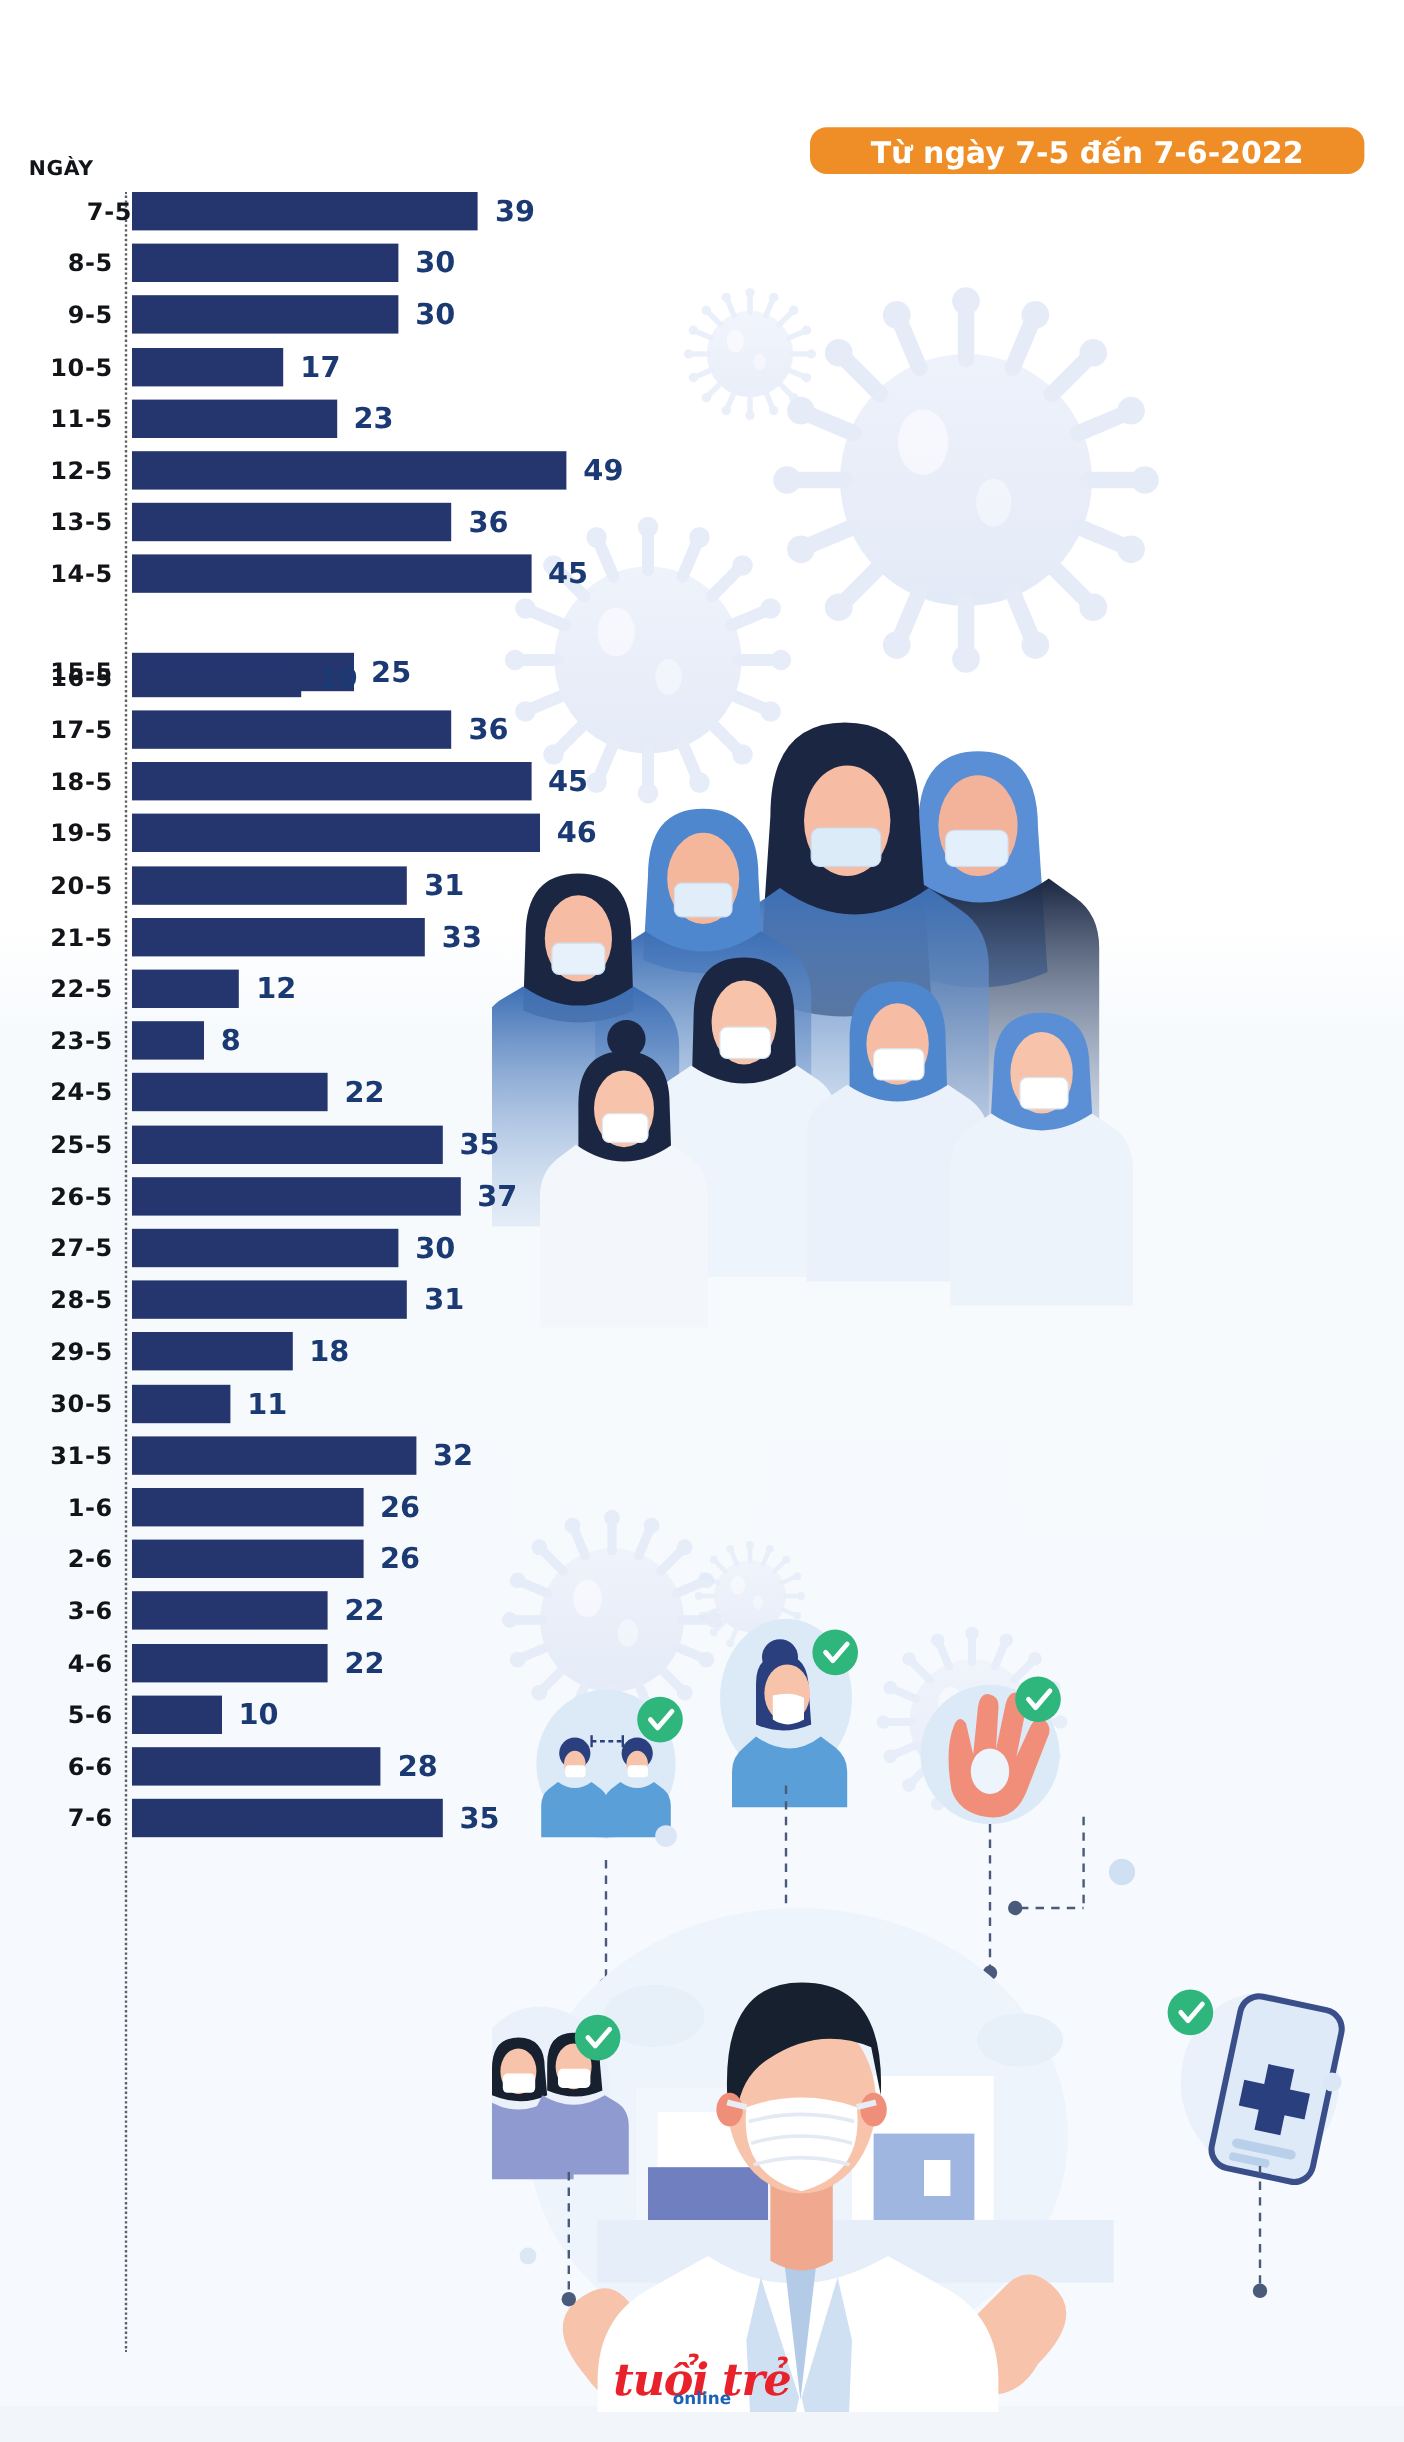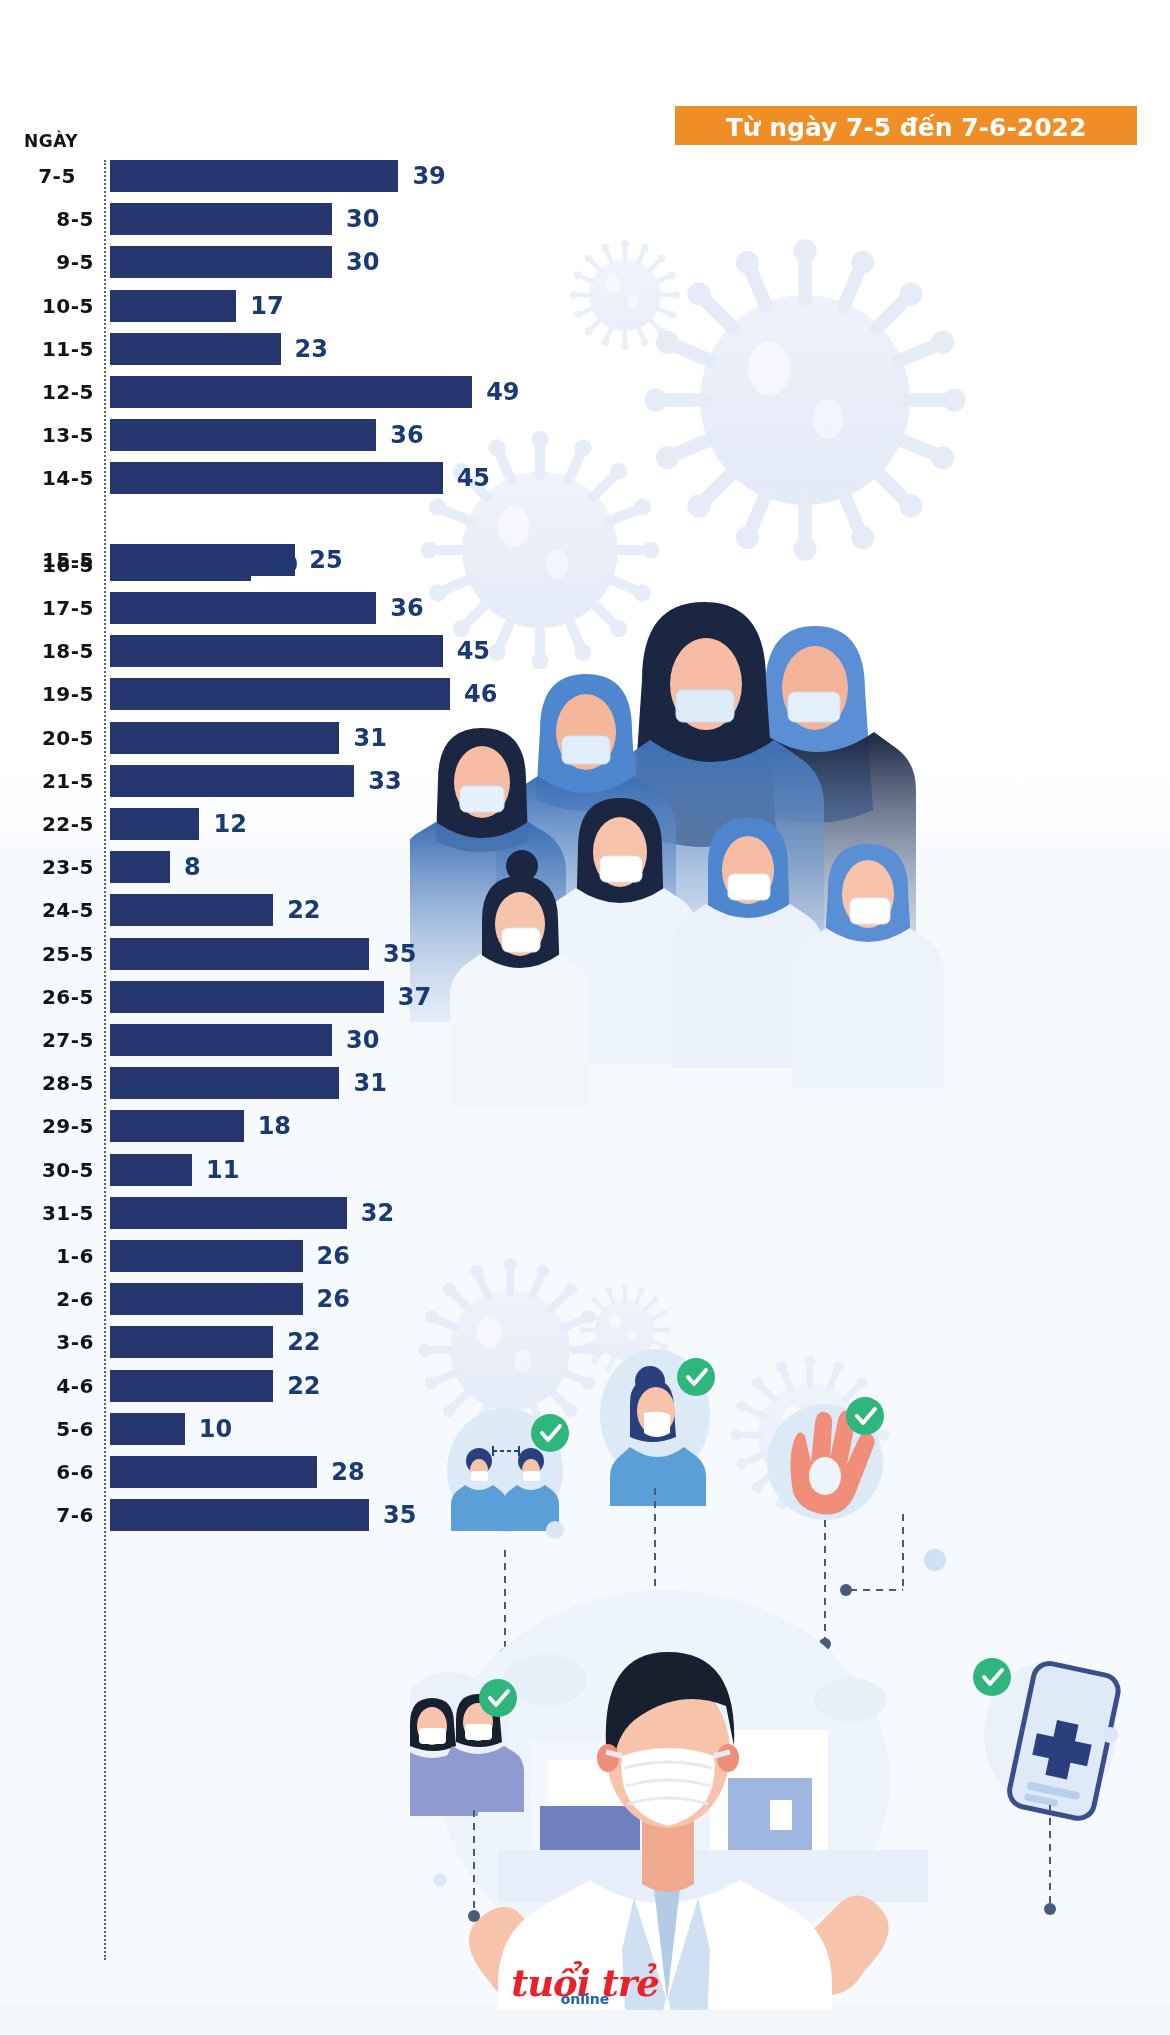--- a/index.html
+++ b/index.html
@@ -17,21 +17,21 @@
   
   .title{
     position:absolute;left:0;top:22px;width:1170px;text-align:center;
     font-size:62px;line-height:70px;font-weight:bold;letter-spacing:-1px;
     color:#1b3a73;font-family:"DejaVu Sans",sans-serif;white-space:nowrap;
   }
   .date-badge{
     position:absolute;left:675px;top:106px;width:462px;height:39px;
     background:#ef8e26;color:#ffffff;
     font-size:25px;font-weight:bold;line-height:44px;text-align:center;
-    font-family:"DejaVu Sans",sans-serif;white-space:nowrap;
+    font-family:"DejaVu Sans",sans-serif;white-space:nowrap;border-radius:14px;
   }
   .axis-caption{
     position:absolute;left:24px;top:131px;
     font-size:17px;font-weight:bold;color:#111418;letter-spacing:.5px;
     font-family:"DejaVu Sans",sans-serif;
   }
 
   
   #chart{position:absolute;left:0;top:160px;width:560px;height:1820px;}
   .axis-line{
@@ -354,21 +354,21 @@
     </svg>
   </div>
 
   <div class="date-badge">Từ ngày 7-5 đến 7-6-2022</div>
   <div class="axis-caption">NGÀY</div>
 
   <div id="chart">
     <div class="axis-line"></div>
     <div id="rows">
         <div class="row" style="top: 0px;">
-          <div class="row-label" style="width: 86px; left: 14px; text-align: center;">7-5</div>
+          <div class="row-label" style="width: 86px; left: 24px;">7-5</div>
           <div class="bar" style="width: 288.43px; background: rgb(37, 53, 110);"></div>
           <div class="bar-value" style="left: 412.43px;">39</div>
         </div>
         <div class="row" style="top: 43.2px;">
           <div class="row-label" style="width: 86px; left: 8px;">8-5</div>
           <div class="bar" style="width: 222.1px; background: rgb(37, 53, 110);"></div>
           <div class="bar-value" style="left: 346.1px;">30</div>
         </div>
         <div class="row" style="top: 86.4px;">
           <div class="row-label" style="width: 86px; left: 8px;">9-5</div>

